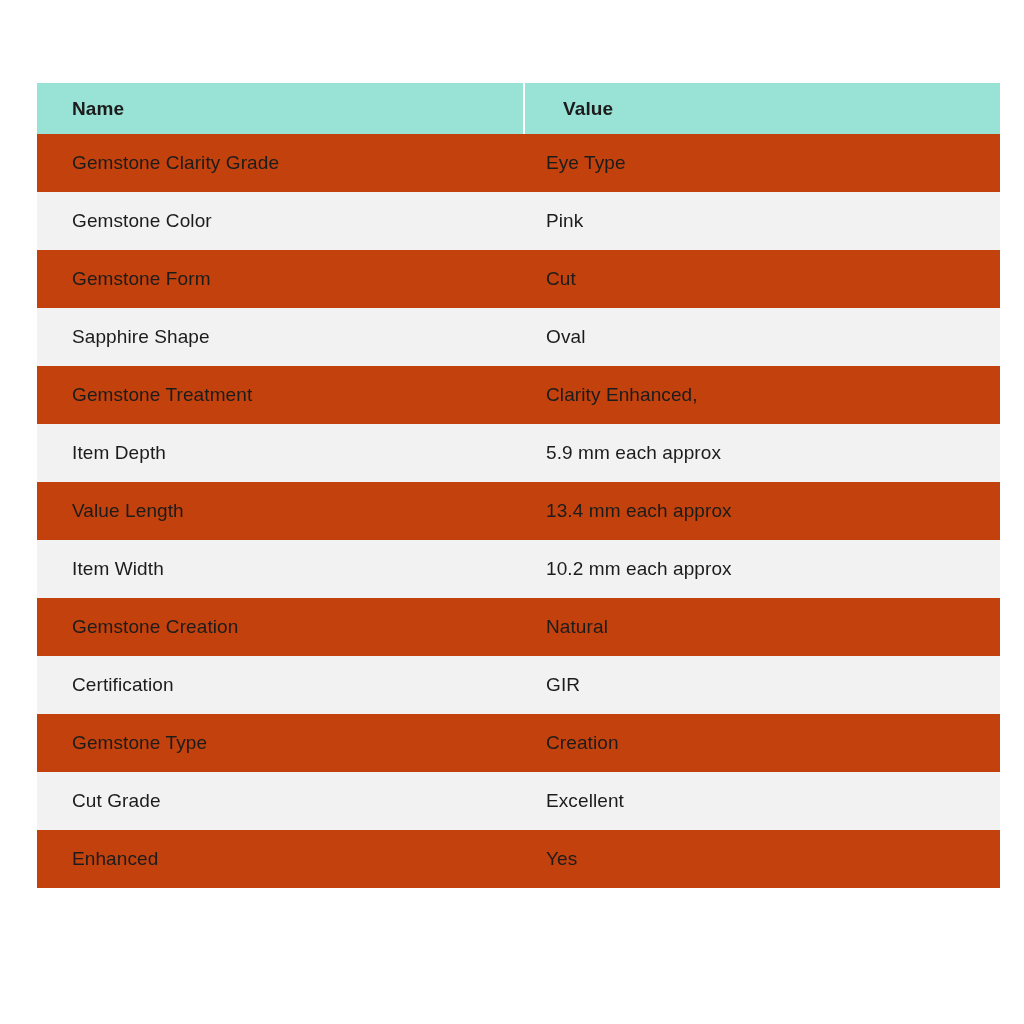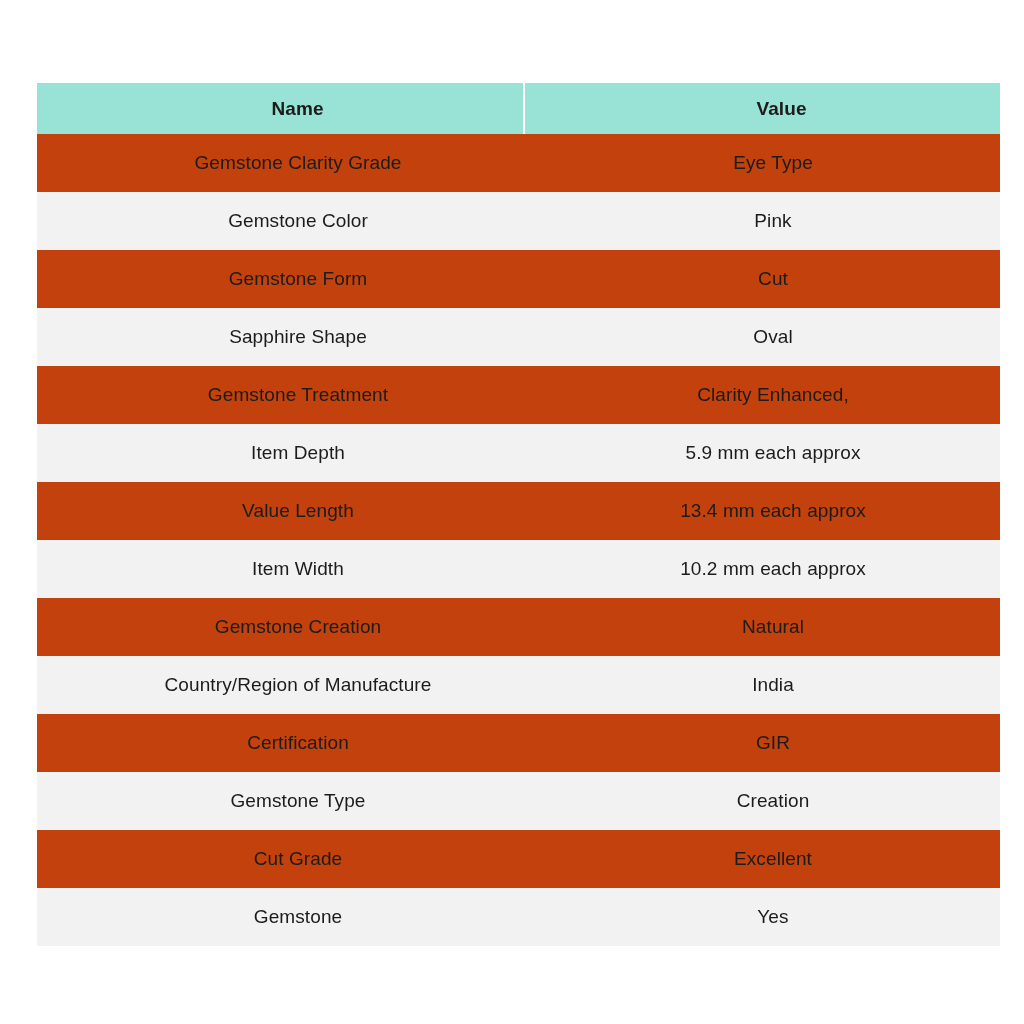--- a/index.html
+++ b/index.html
@@ -24,21 +24,21 @@
   table.specs-table {
     position: absolute;
     left: 37px;
     top: 83px;
     width: 963px;
     border-collapse: collapse;
     table-layout: fixed;
   }
   table.specs-table th,
   table.specs-table td {
-    text-align: center;
+    text-align: left;
     vertical-align: middle;
     font-size: 19px;
     letter-spacing: 0.1px;
   }
   table.specs-table col.col-name  { width: 487px; }
   table.specs-table col.col-value { width: 476px; }
   thead th {
     background: var(--header-bg);
     height: 51px;
     font-size: 20px;
@@ -108,34 +108,30 @@
         </tr>
         <tr>
           <td>Item Width</td>
           <td>10.2 mm each approx</td>
         </tr>
         <tr>
           <td>Gemstone Creation</td>
           <td>Natural</td>
         </tr>
         <tr>
-          <td>Country/Region of Manufacture</td>
-          <td>India</td>
-        </tr>
-        <tr>
           <td>Certification</td>
           <td>GIR</td>
         </tr>
         <tr>
           <td>Gemstone Type</td>
           <td>Creation</td>
         </tr>
         <tr>
           <td>Cut Grade</td>
           <td>Excellent</td>
         </tr>
         <tr>
-          <td>Gemstone</td>
+          <td>Enhanced</td>
           <td>Yes</td>
         </tr>
       </tbody>
   </table>
 </div>
 
 </body></html>

